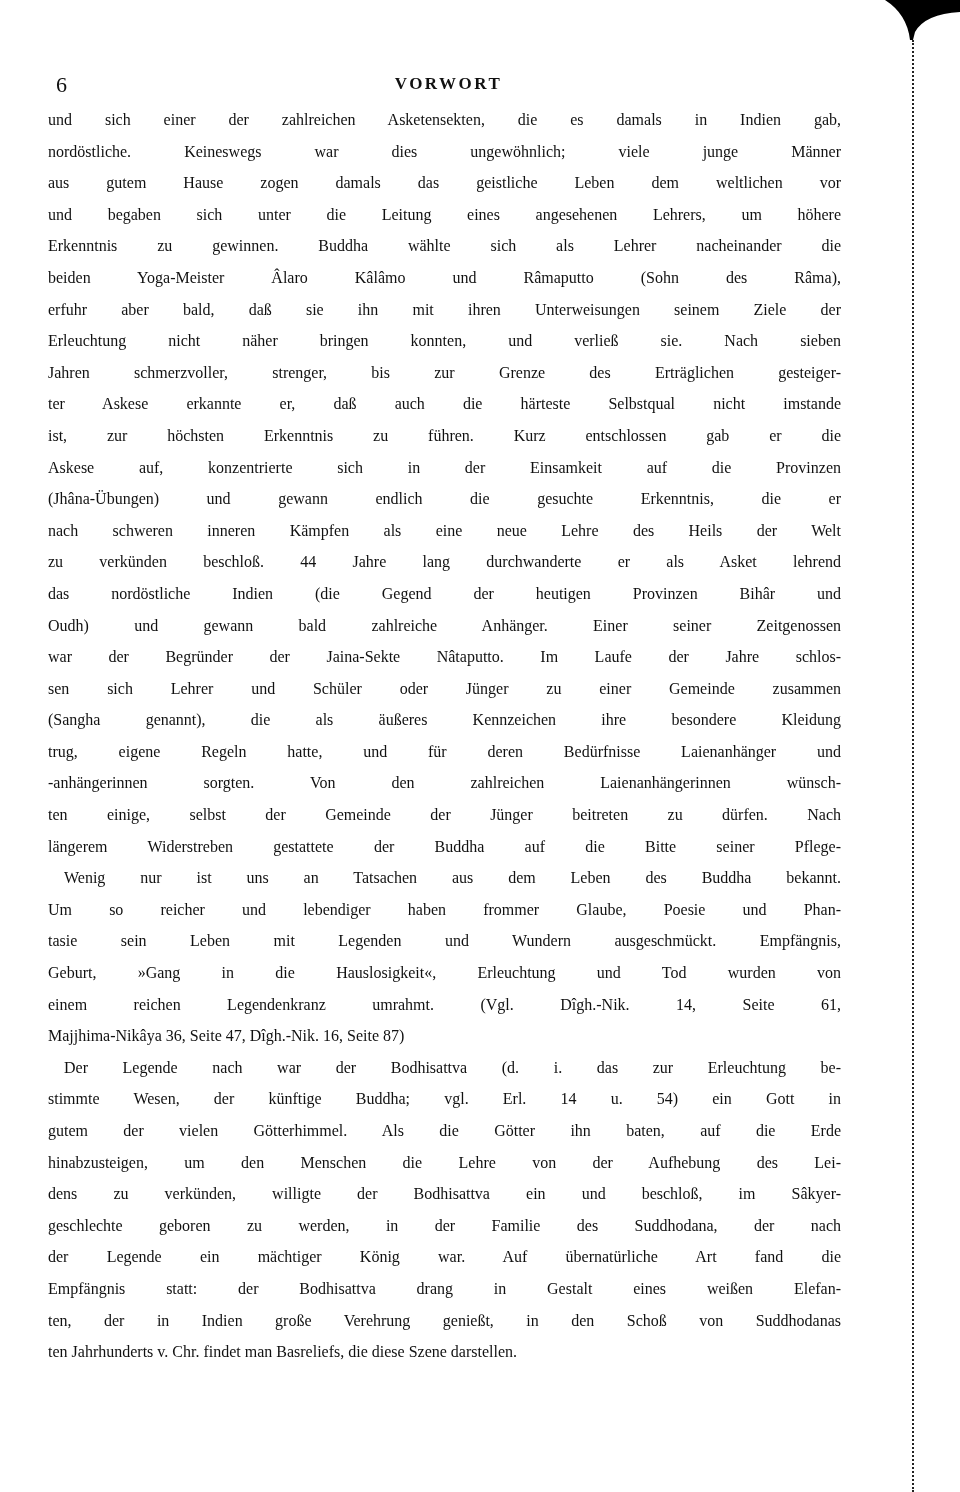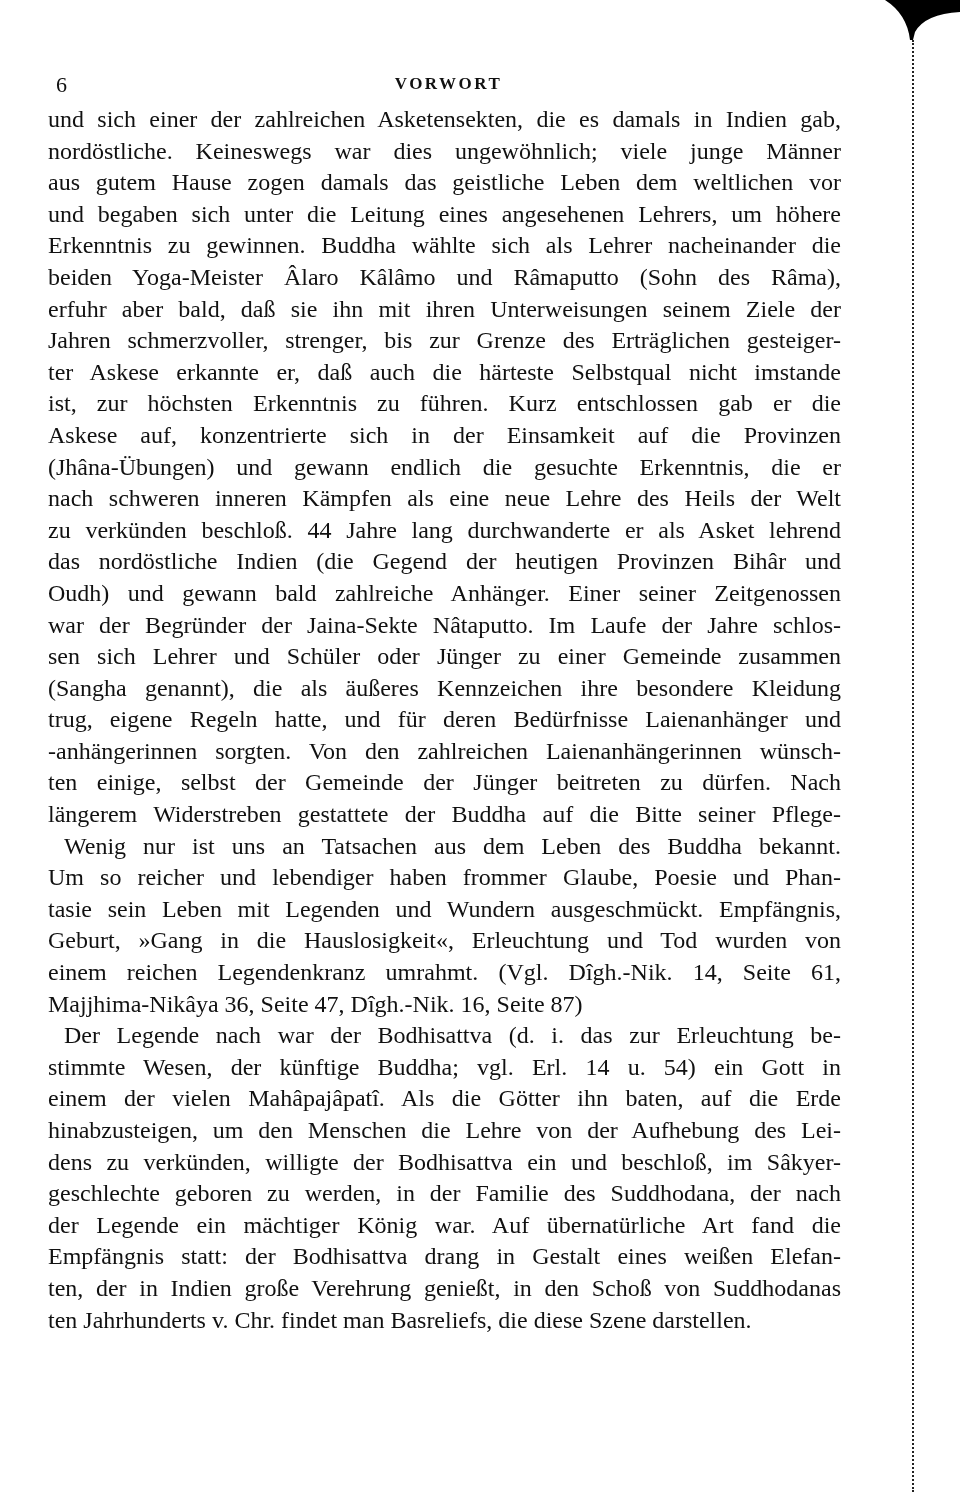--- a/index.html
+++ b/index.html
@@ -6,21 +6,21 @@
   body { width: 960px; height: 1492px; position: relative; overflow: hidden;
          font-family: "Liberation Serif", "DejaVu Serif", serif; color: #111; }
   .corner { position: absolute; left: 885px; top: 0; width: 75px; height: 40px; }
   .edge-line { position: absolute; left: 912px; top: 40px; width: 0; height: 1452px;
                border-left: 2px dotted #222; }
   .page-header { position: absolute; left: 56px; top: 72px; width: 785px; height: 30px; }
   .page-number { position: absolute; left: 0; top: 0; font-size: 22px; }
   .running-head { position: absolute; left: 0; right: 0; top: 2px; text-align: center;
                   font-size: 17px; letter-spacing: 2.5px; font-weight: bold; }
   .body-text { position: absolute; left: 48px; top: 104px; width: 793px; }
-  .line { display: block; height: 31.6px; line-height: 31.6px; font-size: 24px;
+  .line { display: block; height: 31.6px; line-height: 31.6px; font-size: 16px;
           white-space: nowrap; text-align: justify; text-align-last: justify; }
   .line.last { text-align-last: left; }
   .line.indent { padding-left: 16px; }
 </style>
 </head>
 <body>
 
 <svg class="corner" viewBox="0 0 75 40" preserveAspectRatio="none">
   <path d="M0,0 L75,0 L75,12 Q40,14 30,32 L28,40 L25,40 Q22,14 0,0 Z" fill="#000"></path>
 </svg>
@@ -33,20 +33,21 @@
 
 <div class="body-text" id="body-text">
     <div>
       <span class="line">und sich einer der zahlreichen Asketensekten, die es damals in Indien gab,</span>
       <span class="line">nordöstliche. Keineswegs war dies ungewöhnlich; viele junge Männer</span>
       <span class="line">aus gutem Hause zogen damals das geistliche Leben dem weltlichen vor</span>
       <span class="line">und begaben sich unter die Leitung eines angesehenen Lehrers, um höhere</span>
       <span class="line">Erkenntnis zu gewinnen. Buddha wählte sich als Lehrer nacheinander die</span>
       <span class="line">beiden Yoga-Meister Âlaro Kâlâmo und Râmaputto (Sohn des Râma),</span>
       <span class="line">erfuhr aber bald, daß sie ihn mit ihren Unterweisungen seinem Ziele der</span>
+      <span class="line">Erleuchtung nicht näher bringen konnten, und verließ sie. Nach sieben</span>
       <span class="line">Jahren schmerzvoller, strenger, bis zur Grenze des Erträglichen gesteiger-</span>
       <span class="line">ter Askese erkannte er, daß auch die härteste Selbstqual nicht imstande</span>
       <span class="line">ist, zur höchsten Erkenntnis zu führen. Kurz entschlossen gab er die</span>
       <span class="line">Askese auf, konzentrierte sich in der Einsamkeit auf die Provinzen</span>
       <span class="line">(Jhâna-Übungen) und gewann endlich die gesuchte Erkenntnis, die er</span>
       <span class="line">nach schweren inneren Kämpfen als eine neue Lehre des Heils der Welt</span>
       <span class="line">zu verkünden beschloß. 44 Jahre lang durchwanderte er als Asket lehrend</span>
       <span class="line">das nordöstliche Indien (die Gegend der heutigen Provinzen Bihâr und</span>
       <span class="line">Oudh) und gewann bald zahlreiche Anhänger. Einer seiner Zeitgenossen</span>
       <span class="line">war der Begründer der Jaina-Sekte Nâtaputto. Im Laufe der Jahre schlos-</span>
@@ -61,21 +62,21 @@
       <span class="line indent">Wenig nur ist uns an Tatsachen aus dem Leben des Buddha bekannt.</span>
       <span class="line">Um so reicher und lebendiger haben frommer Glaube, Poesie und Phan-</span>
       <span class="line">tasie sein Leben mit Legenden und Wundern ausgeschmückt. Empfängnis,</span>
       <span class="line">Geburt, »Gang in die Hauslosigkeit«, Erleuchtung und Tod wurden von</span>
       <span class="line">einem reichen Legendenkranz umrahmt. (Vgl. Dîgh.-Nik. 14, Seite 61,</span>
       <span class="line last">Majjhima-Nikâya 36, Seite 47, Dîgh.-Nik. 16, Seite 87)</span>
     </div>
     <div>
       <span class="line indent">Der Legende nach war der Bodhisattva (d. i. das zur Erleuchtung be-</span>
       <span class="line">stimmte Wesen, der künftige Buddha; vgl. Erl. 14 u. 54) ein Gott in</span>
-      <span class="line">einem der vielen Mahâpajâpatî. Als die Götter ihn baten, auf die Erde</span>
+      <span class="line">gutem der vielen Götterhimmel. Als die Götter ihn baten, auf die Erde</span>
       <span class="line">hinabzusteigen, um den Menschen die Lehre von der Aufhebung des Lei-</span>
       <span class="line">dens zu verkünden, willigte der Bodhisattva ein und beschloß, im Sâkyer-</span>
       <span class="line">geschlechte geboren zu werden, in der Familie des Suddhodana, der nach</span>
       <span class="line">der Legende ein mächtiger König war. Auf übernatürliche Art fand die</span>
       <span class="line">Empfängnis statt: der Bodhisattva drang in Gestalt eines weißen Elefan-</span>
       <span class="line">ten, der in Indien große Verehrung genießt, in den Schoß von Suddhodanas</span>
       <span class="line last">ten Jahrhunderts v. Chr. findet man Basreliefs, die diese Szene darstellen.</span>
     </div>
   </div>
 

